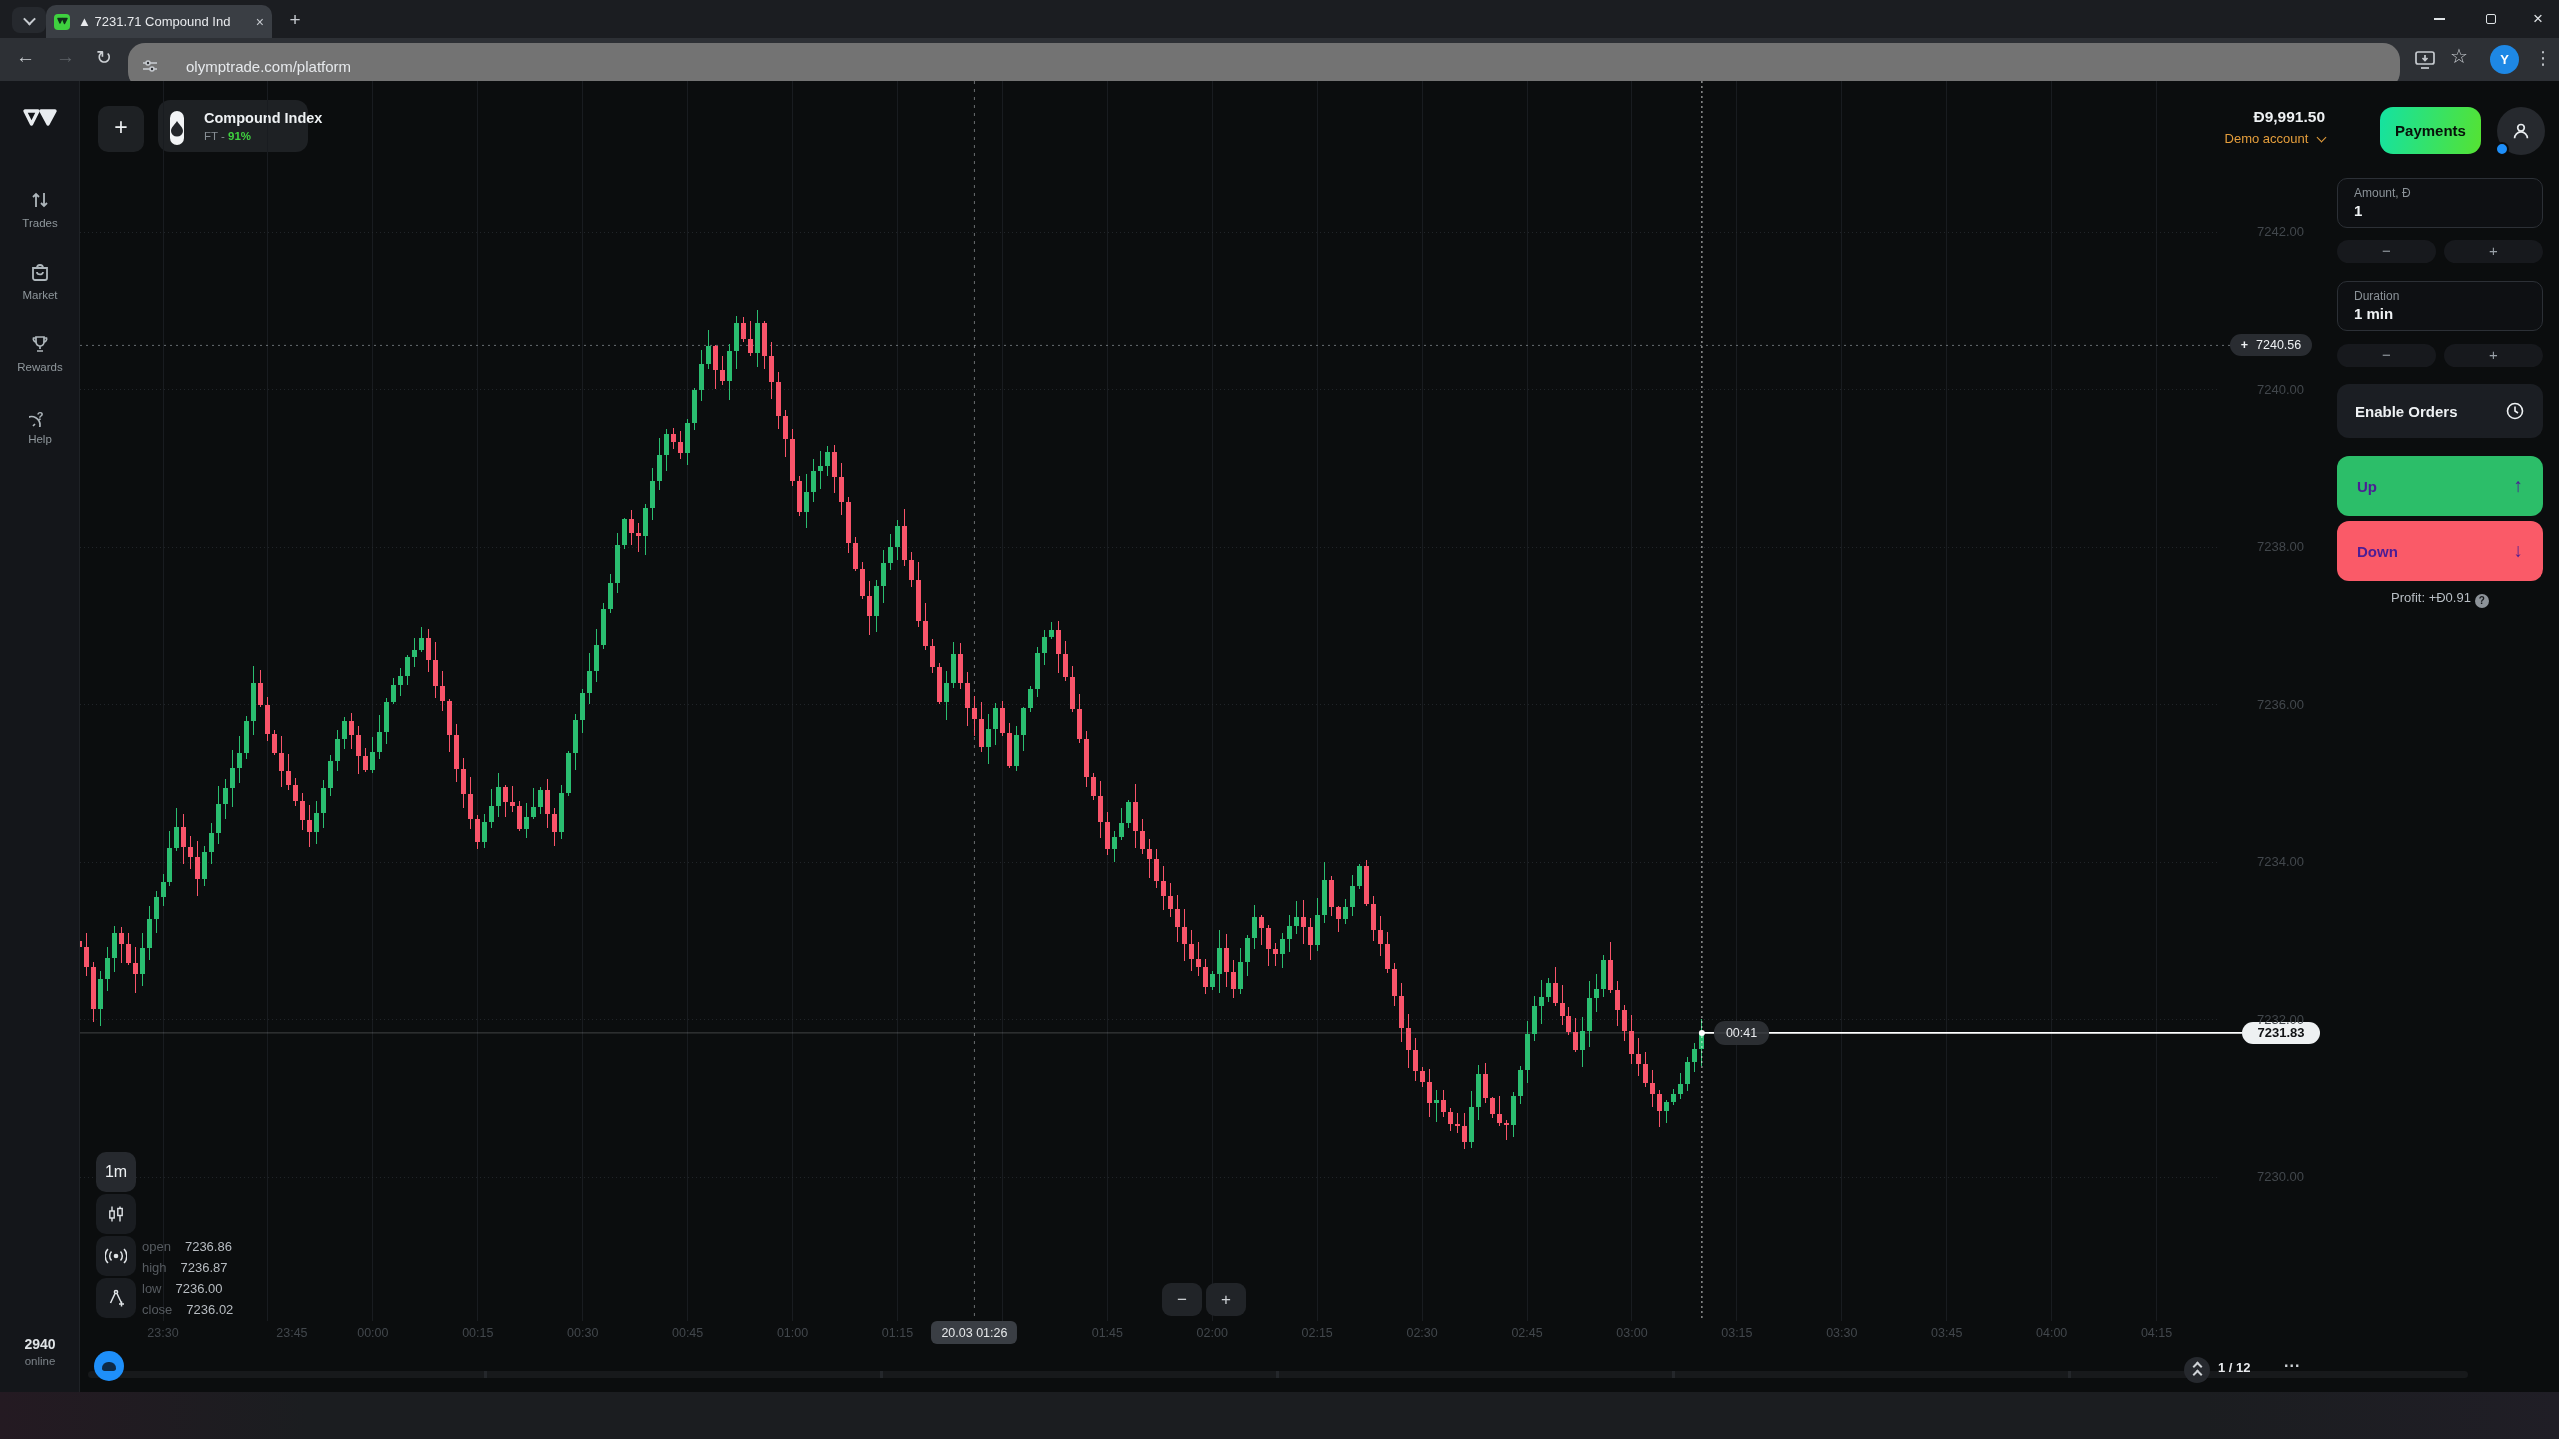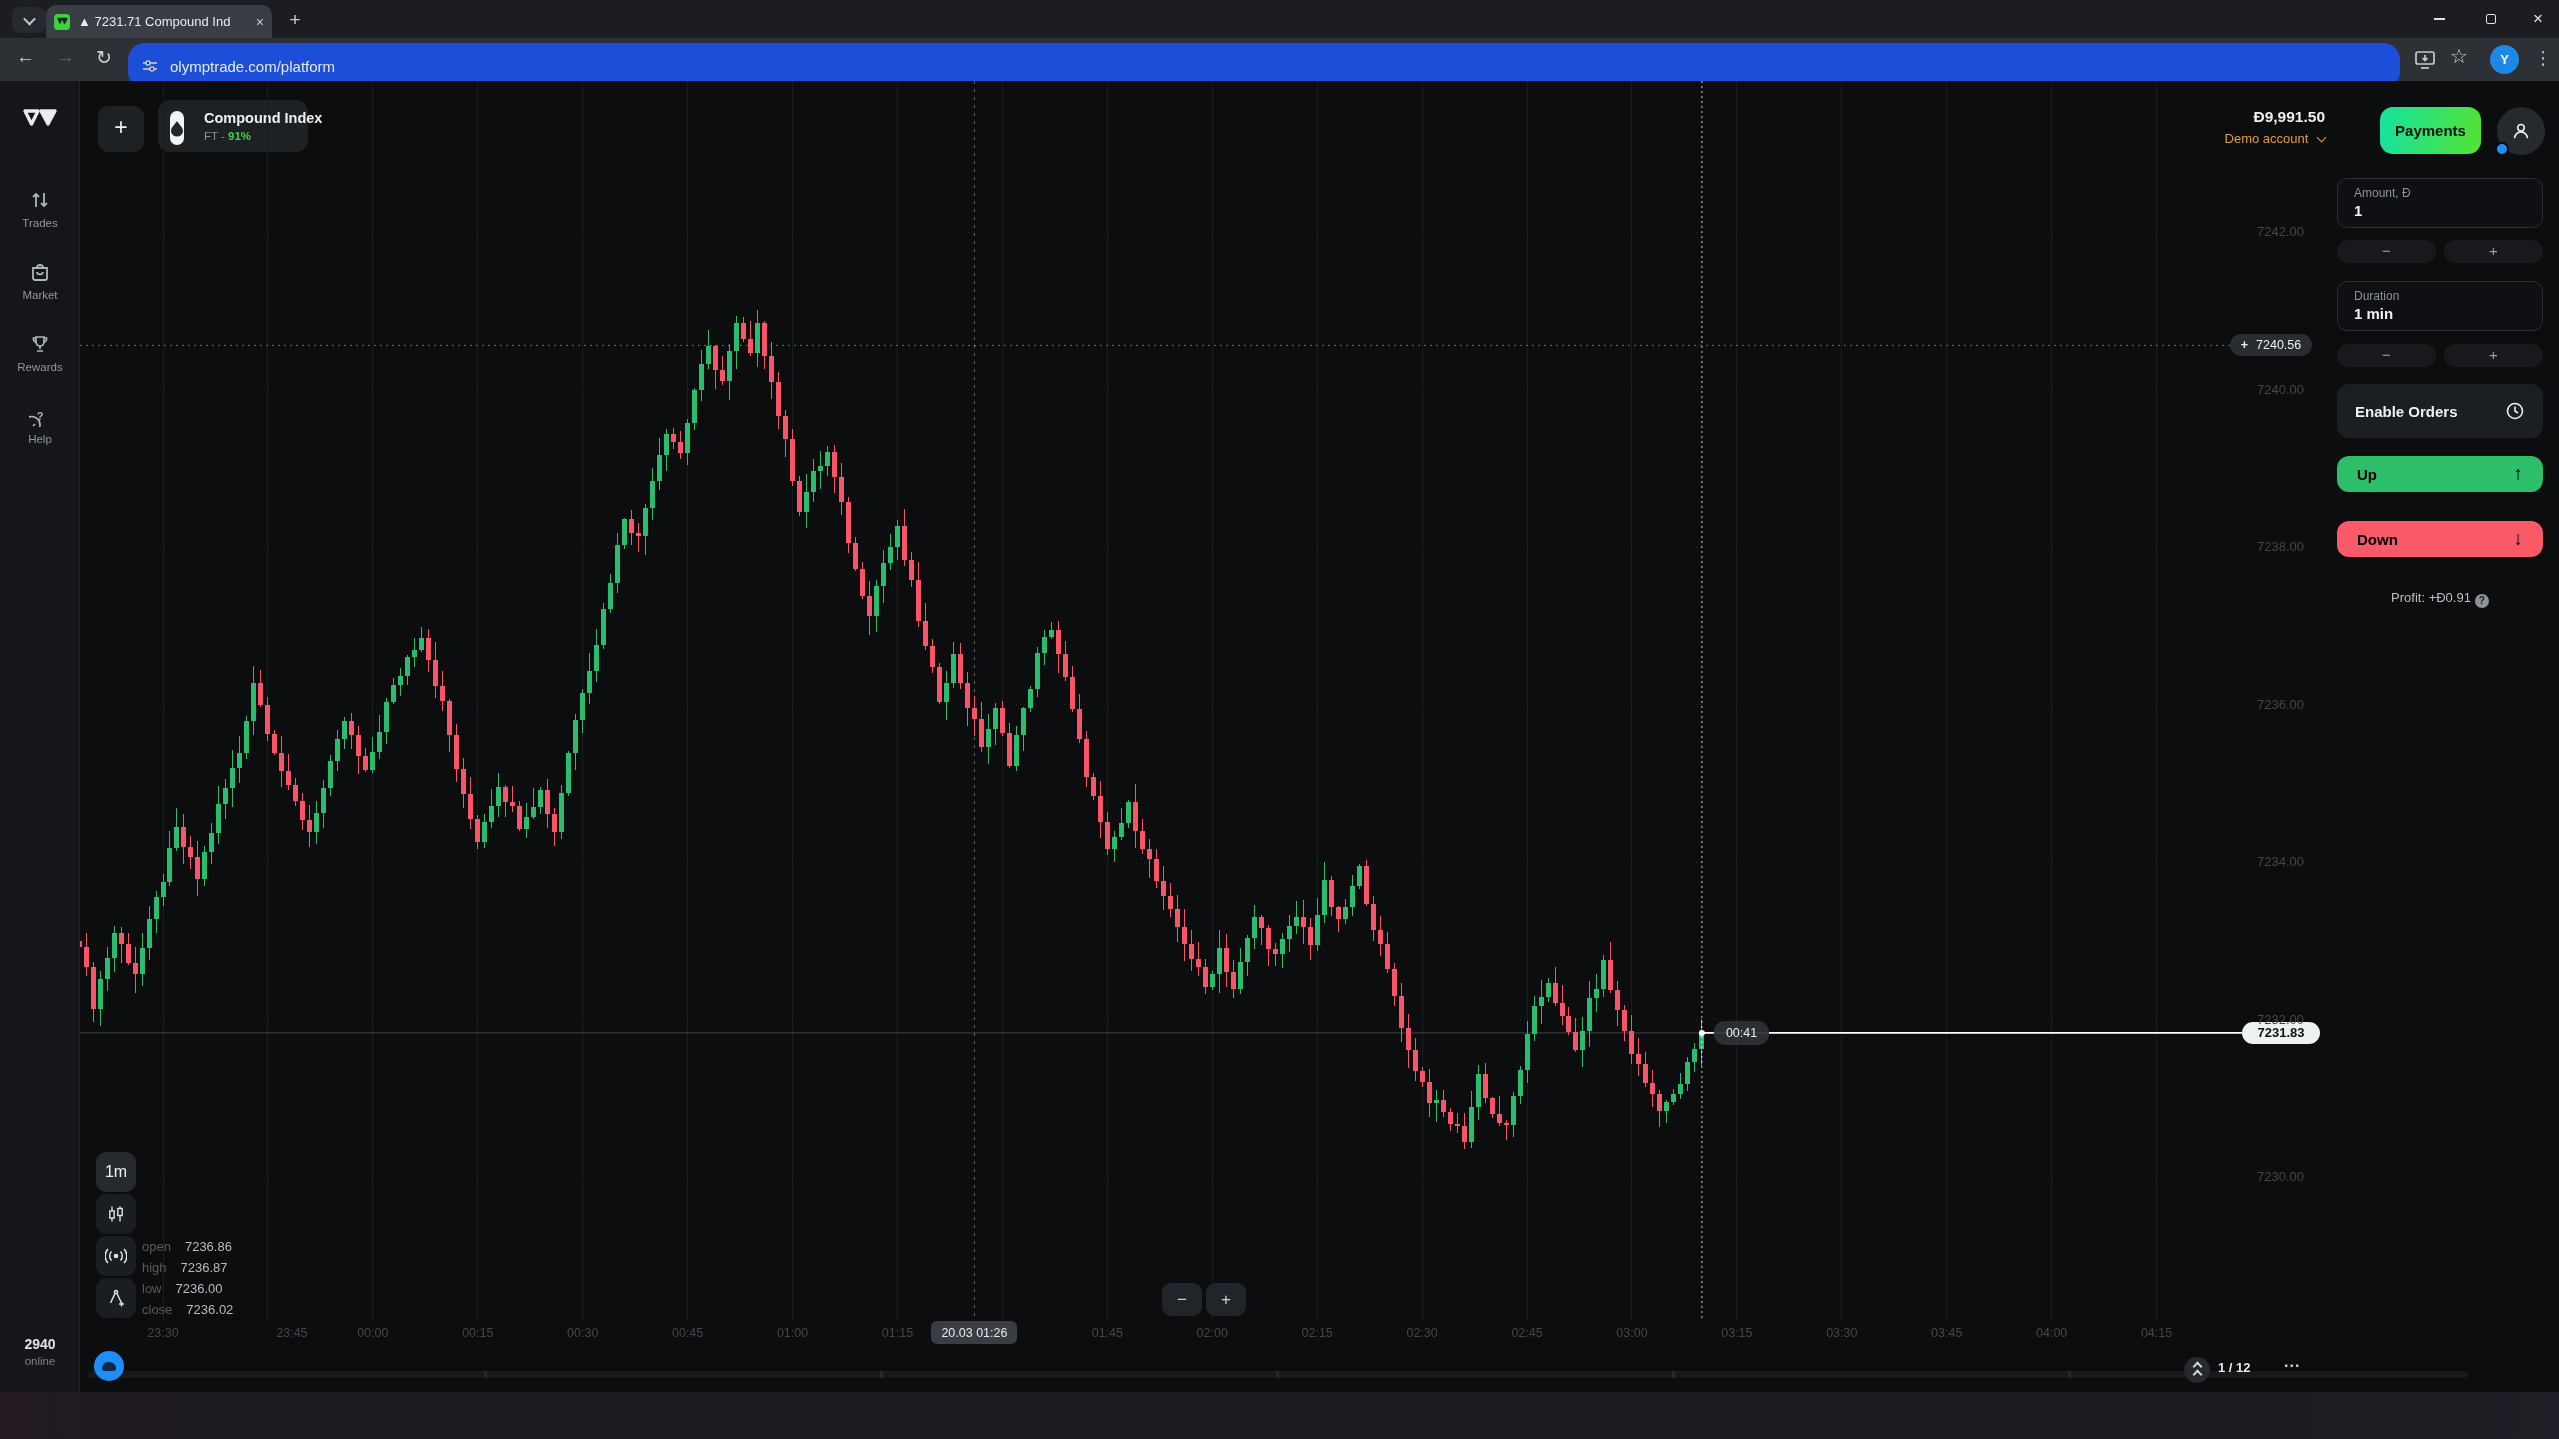--- a/index.html
+++ b/index.html
@@ -13,38 +13,38 @@
   .tab{position:absolute;left:46px;top:5px;width:226px;height:33px;border-radius:10px 10px 0 0;background:#3a3e44;display:flex;align-items:center;padding:0 8px;gap:8px}
   .favicon{width:16px;height:16px;border-radius:4px;background:#3fd23f;display:flex;align-items:center;justify-content:center;flex:0 0 auto}
   .tabtitle{color:#e8eaed;font-size:13px;white-space:nowrap;overflow:hidden;width:152px}
   .tabclose{color:#c6cacf;font-size:14px;margin-left:auto}
   .newtab{position:absolute;left:283px;top:8px;width:24px;height:24px;color:#c6cacf;font-size:19px;text-align:center;line-height:23px;border-radius:50%}
   .winctl{position:absolute;top:0;height:38px;width:46px;display:flex;align-items:center;justify-content:center;color:#dfe3e6}
   .minbar{width:11px;height:2px;background:#dfe3e6}
   .maxbox{width:10px;height:10px;border:1.5px solid #dfe3e6;border-radius:2px}
   #toolbar{position:absolute;left:0;top:38px;width:2559px;height:43px;background:#2d3035}
   .navic{position:absolute;top:46px;font-size:19px;color:#cdd1d5}
-  .urlpill{position:absolute;left:128px;top:43px;width:2272px;height:46px;border-radius:17px;background:#1d4ed8;display:flex;align-items:center;padding:0 14px;gap:12px}
+  .urlpill{position:absolute;left:128px;top:43px;width:2272px;height:46px;border-radius:17px;background:#737373;display:flex;align-items:center;padding:0 14px;gap:28px}
   .urltext{color:#e6e9ec;font-size:15px}
   .toolic{position:absolute;top:44px;color:#c6cacf;font-size:18px}
   .avatar-sm{position:absolute;left:2490px;top:45px;width:29px;height:29px;border-radius:50%;background:#1e88e5;color:#fff;font-size:13px;font-weight:bold;display:flex;align-items:center;justify-content:center}
   
   #app{position:absolute;left:0;top:81px;width:2559px;height:1311px;background:#0b0d0e}
   #sidebar{position:absolute;left:0;top:0;width:80px;height:1311px;background:#14161a;border-right:1px solid #1f2226}
   .sb-item{position:absolute;left:0;width:80px;text-align:center;color:#9aa1a7}
   .sb-item .lbl{display:block;font-size:11.5px;color:#8f979c;margin-top:2px}
   .sb-icon{display:inline-block}
   .card{background:#1e2124;border-radius:12px}
   #payments{position:absolute;left:2380px;top:26px;width:101px;height:47px;border-radius:13px;background:linear-gradient(100deg,#14e2a2,#55e232);color:#07110a;font-size:15px;font-weight:bold;display:flex;align-items:center;justify-content:center}
   .pfield{position:absolute;left:2337px;width:206px;height:50px;border:1px solid #2c3036;border-radius:10px;background:#0e1013;padding:7px 16px}
   .pfield .flab{font-size:12px;color:#8b9298}
   .pfield .fval{font-size:15px;font-weight:bold;color:#eef1f3;margin-top:2px}
   .stepbtn{position:absolute;width:99px;height:23px;border-radius:12px;background:#17191d;color:#9aa1a8;font-size:15px;text-align:center;line-height:21px}
   #enable-orders{position:absolute;left:2337px;top:303px;width:206px;height:54px;border-radius:12px;background:#1b1e23;display:flex;align-items:center;padding:0 18px;color:#eef1f3;font-size:15px;font-weight:bold}
-  .bigbtn{position:absolute;left:2337px;width:206px;height:36px;border-radius:12px;display:flex;align-items:center;padding:0 20px;font-size:15px;font-weight:bold;color:#000000}
+  .bigbtn{position:absolute;left:2337px;width:206px;height:60px;border-radius:12px;display:flex;align-items:center;padding:0 20px;font-size:15px;font-weight:bold;color:#4c1d95}
   #profit-row{position:absolute;left:2337px;top:509px;width:206px;text-align:center;color:#b9bfc5;font-size:13px}
   .qmark{display:inline-block;width:14px;height:14px;border-radius:50%;background:#8d9399;color:#17191c;font-size:10px;font-weight:bold;text-align:center;line-height:14px;vertical-align:-2px;margin-left:4px}
   
   #chart{position:absolute;left:80px;top:0;width:2479px;height:1311px}
   .plab{position:absolute;left:2150px;width:74px;text-align:right;color:#42474c;font-size:13px}
   .tlab{position:absolute;transform:translateX(-50%);color:#42474c;font-size:12.5px;top:1245px}
   .pill{position:absolute;border-radius:11px;font-size:12.5px;display:flex;align-items:center;justify-content:center}
   #strike-pill{left:2150px;width:82px;height:22px;background:#292c31;color:#eef1f3;gap:8px}
   #cur-pill{left:2162px;width:78px;height:22px;background:#eef1f2;color:#101214;font-weight:bold;font-size:13px}
   #countdown-pill{height:24px;padding:0 12px;background:rgba(45,48,53,.95);color:#e8eaed}

